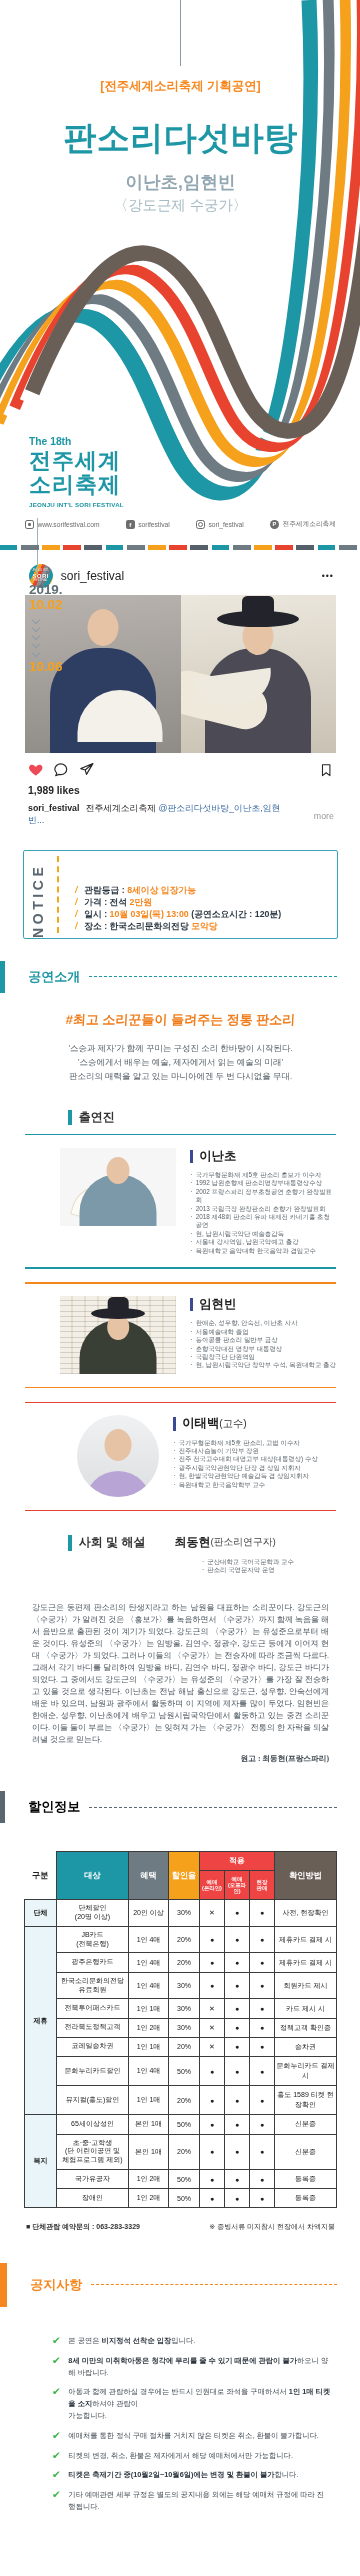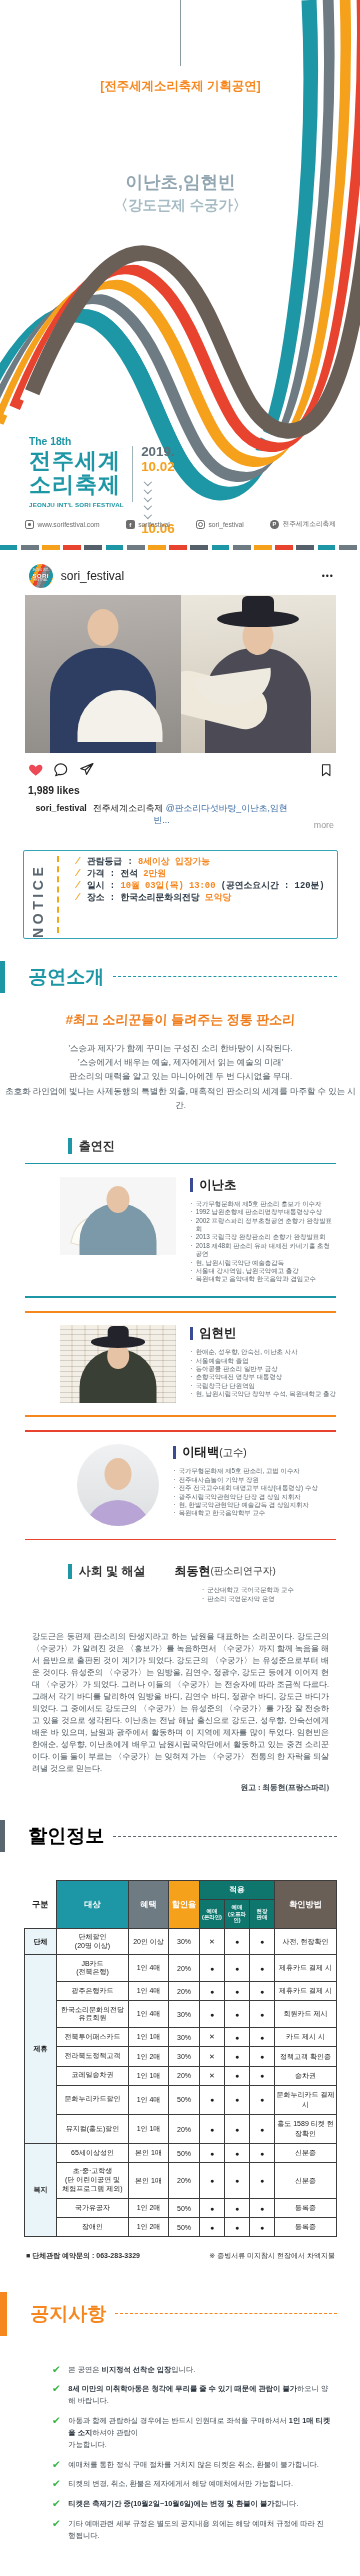--- a/index.html
+++ b/index.html
@@ -7,22 +7,22 @@
   .page{width:361px;background:#fff;position:relative;overflow:hidden;padding-bottom:14.4px;}
 
   
   .poster{position:relative;height:554px;}
   .ribbon{position:absolute;top:0;left:0;z-index:0;}
   .topline{position:absolute;left:180px;top:0;width:1px;height:66px;background:#8a9aa3;z-index:1;}
   .ptxt{position:absolute;width:100%;text-align:center;z-index:2;left:0;}
   .tag{top:78px;color:#f6881f;font-weight:bold;font-size:12.4px;}
   .title{top:116px;color:#1d96a5;font-size:33px;font-weight:bold;margin:0;letter-spacing:0.5px;}
   .artists{top:170px;color:#93a7b2;font-size:17.5px;font-weight:bold;}
-  .subtitle{top:196px;color:#a7bbc5;font-size:14.4px;font-weight:bold;}
-  .festlogo{position:absolute;top:436px;left:29px;display:flex;z-index:2;}
+  .subtitle{top:196px;color:#a7bbc5;font-size:14.4px;font-weight:normal;}
+  .festlogo{position:absolute;top:436px;left:29px;display:flex;z-index:2;flex-direction:column;}
   .fl-18{color:#1d96a5;font-size:10.3px;font-weight:bold;margin-bottom:2.1px;}
   .fl-kr{color:#1d96a5;font-size:22px;font-weight:bold;line-height:24px;letter-spacing:1px;}
   .fl-eng{color:#1d96a5;font-size:6.2px;font-weight:bold;margin-top:3.6px;letter-spacing:0.2px;}
   .fl-div{width:1px;background:#9fb4ba;margin:10.3px 8.2px 0;height:56px;}
   .fl-right{padding-top:9.3px;}
   .fl-year{color:#5f6e74;font-size:13.4px;font-weight:bold;line-height:14px;}
   .fl-date{color:#f5a11c;font-size:13.4px;font-weight:bold;line-height:15px;}
   .fl-chevs{display:flex;flex-direction:column;gap:2.6px;margin:4.6px 0 3.6px 4.1px;}
   .chev{width:4.6px;height:4.6px;border-right:1.5px solid #8a9aa3;border-bottom:1.5px solid #8a9aa3;transform:rotate(45deg);}
   .social{position:absolute;top:520px;left:25px;right:25px;display:flex;justify-content:space-between;align-items:center;z-index:2;}
@@ -59,38 +59,38 @@
   .ph-r .head{top:23px;}
   .hat-brim{position:absolute;top:15.5px;left:50%;transform:translateX(-50%);width:82px;height:16.5px;background:#23242b;border-radius:50%;}
   .hat-top{position:absolute;top:1px;left:50%;transform:translateX(-50%);width:32px;height:21.6px;background:#23242b;border-radius:5.2px 5.2px 0 0;}
   .fan-l{position:absolute;bottom:11.3px;left:50%;transform:translateX(-30%);width:85px;height:52px;background:#f4f1ea;border-radius:85px 85px 0 0;}
   .sleeve{position:absolute;bottom:31px;left:-15.5px;width:103px;height:44px;background:#efe9dc;border-radius:23px;transform:rotate(14deg);}
   .fan-r{position:absolute;bottom:49px;left:15.5px;width:77px;height:31px;background:#efeadf;border-radius:0 0 77px 77px;transform:rotate(-8deg);}
   .ig-actions{display:flex;align-items:center;gap:9.8px;padding:8.8px 3.1px 0 3.1px;}
   .ig-actions svg{display:block;cursor:pointer;}
   .act-save{margin-left:auto;}
   .ig-likes{padding:7.7px 3.1px 0;font-size:10.3px;font-weight:bold;color:#262626;}
-  .ig-cap{padding:6.7px 3.1px 0;font-size:8.8px;color:#262626;position:relative;padding-right:41px;text-align:center;}
+  .ig-cap{padding:6.7px 3.1px 0;font-size:8.8px;color:#262626;position:relative;padding-right:41px;}
   .cap-user{font-weight:bold;margin-right:6.2px;}
   .cap-mention{color:#3a6ba5;}
-  .cap-more{position:absolute;right:2.1px;top:24px;color:#999;cursor:pointer;}
+  .cap-more{position:absolute;right:2.1px;top:15px;color:#999;cursor:pointer;}
 
   
   .ticket{margin:23px 23px 0;border:1px solid #35a3b5;border-radius:2.1px;display:flex;height:87px;}
   .tk-label{writing-mode:vertical-rl;transform:rotate(180deg);color:#5b6770;font-weight:bold;font-size:14px;letter-spacing:3.6px;display:flex;align-items:center;padding:0 6.2px 0 11.3px;}
   .tk-sep{border-left:2.1px dashed #f0a818;margin:5.2px 0;}
-  .tk-items{flex:1;display:flex;flex-direction:column;justify-content:flex-start;padding:5.2px 4.1px 5.2px 15.5px;font-family:Liberation Mono, monospace;}
+  .tk-items{flex:1;display:flex;flex-direction:column;justify-content:flex-end;padding:5.2px 4.1px 5.2px 15.5px;}
   .notice-item{font-size:8.8px;font-weight:bold;color:#2e3a45;}
   .notice-item .slash{color:#f5a11c;margin-right:6.7px;font-style:italic;}
   .notice-item .em{color:#f6871f;}
 
   
   .sec-head{display:flex;align-items:center;}
   .sec-bar{width:5.2px;height:32px;margin-right:23px;flex:none;}
-  .sec-head h2{font-size:19px;margin:0;font-weight:bold;}
+  .sec-head h2{font-size:13px;margin:0;font-weight:bold;}
   .sec-dash{flex:1;border-top:1.5px dashed;margin:0 24px 0 9.3px;}
   .sec-head.teal .sec-bar{background:#1d96a5}.sec-head.teal h2{color:#1d96a5}.sec-head.teal .sec-dash{border-color:#1d96a5}
   .sec-head.slate .sec-bar{background:#5b6770}.sec-head.slate h2{color:#000000}.sec-head.slate .sec-dash{border-color:#5b6770}
   .sec-head.orange .sec-bar{background:#f6871f;width:7.2px;height:44px;}.sec-head.orange h2{color:#f6871f}.sec-head.orange .sec-dash{border-color:#f6871f}
 
   
   .hashtag{margin-top:18.5px;text-align:center;color:#f07d1b;font-size:13px;font-weight:bold;transform:skewX(-3deg);}
   .intro-lines{margin-top:11.3px;}
   .intro-line{text-align:center;font-family:"Liberation Serif","DejaVu Serif",serif;color:#4e5a62;font-size:8.5px;line-height:14.4px;}
 
@@ -133,21 +133,21 @@
   
   .essay{margin:27px 32px 0;font-family:"Liberation Serif","DejaVu Serif",serif;font-size:8px;line-height:12px;color:#49555d;text-align:justify;}
   .essay-credit{margin:8.2px 32px 0;text-align:right;font-size:7.7px;color:#3d474e;font-weight:bold;font-family:"Liberation Serif","DejaVu Serif",serif;}
 
   
   #discount-table{border-collapse:collapse;margin:28px auto 0;width:311px;table-layout:fixed;}
   #discount-table th,#discount-table td{border:1px solid #3c3c3c;text-align:center;vertical-align:middle;padding:4.1px 1px;}
   #discount-table th{color:#fff;font-weight:bold;font-size:8.2px;}
   .h-gubun{background:#fff;color:#222 !important;border:none !important;}
   .h-target{background:#1d96a5}.h-benefit{background:#6e7b83}.h-rate{background:#f5a11c}
-  .h-apply{background:#0f766e;font-size:7.7px !important;}
+  .h-apply{background:#ef4444;font-size:7.7px !important;}
   .h-apply.sub{font-size:5.4px !important;line-height:6.4px;padding:1.5px 0.5px;white-space:pre-line;}
   .h-how{background:#6a5f57}
   #discount-table td{font-size:7px;color:#222;}
   td.g-name{background:#eaf5f9;font-size:8.8px;font-weight:bold;}
   td.c-target{white-space:pre-line;line-height:8.8px;}
   td.c-dot{font-size:8.8px;color:#3f3f3f;}
   td.c-x{font-size:7.7px;font-weight:bold;}
   .tbl-notes{display:flex;justify-content:space-between;margin:13.4px 26px 0;font-size:7px;color:#333;}
   .tn-l{font-weight:bold;}
 
@@ -181,20 +181,21 @@
       <use href="#rib" stroke="#6e7b83" stroke-width="22" transform="translate(34,-30)"></use>
       <use href="#rib" stroke="#ffffff" stroke-width="13" transform="translate(50,-45)"></use>
       <use href="#rib" stroke="#f5a11c" stroke-width="22" transform="translate(66,-59)"></use>
       <use href="#rib" stroke="#ffffff" stroke-width="13" transform="translate(82,-73)"></use>
       <use href="#rib" stroke="#e8432e" stroke-width="22" transform="translate(98,-88)"></use>
       <use href="#rib" stroke="#ffffff" stroke-width="13" transform="translate(114,-102)"></use>
       <use href="#rib" stroke="#6a5f57" stroke-width="30" transform="translate(132,-118)"></use>
     </svg>
     <div class="topline"></div>
     <div class="ptxt tag">[전주세계소리축제 기획공연]</div>
+    <h1 class="ptxt title">판소리다섯바탕</h1>
     <div class="ptxt artists">이난초,임현빈</div>
     <div class="ptxt subtitle">〈강도근제 수궁가〉</div>
 
     <div class="festlogo">
       <div class="fl-left">
         <div class="fl-18">The 18th</div>
         <div class="fl-kr">전주세계</div>
         <div class="fl-kr">소리축제</div>
         <div class="fl-eng">JEONJU INT'L SORI FESTIVAL</div>
       </div>
@@ -302,21 +303,20 @@
       <span class="sec-bar"></span>
       <h2>공연소개</h2>
       <span class="sec-dash"></span>
     </div>
     <div class="hashtag">#최고 소리꾼들이 들려주는 정통 판소리</div>
     <div class="intro-lines">
 
     <div class="intro-line">'스승과 제자'가 함께 꾸미는 구성진 소리 한바탕이 시작된다.</div>
         <div class="intro-line">'스승에게서 배우는 예술, 제자에게서 읽는 예술의 미래'</div>
         <div class="intro-line">판소리의 매력을 알고 있는 마니아에겐 두 번 다시없을 무대.</div>
-        <div class="intro-line">초호화 라인업에 빛나는 사제동행의 특별한 외출, 매혹적인 판소리의 세계를 마주할 수 있는 시간.</div>
       </div>
   </section>
 
   <section>
     <div class="mini-head">
       <span class="mini-bar"></span>
       <span class="mini-title">출연진</span>
     </div>
     <div class="gap16"></div>
     <div class="hr teal"></div>

